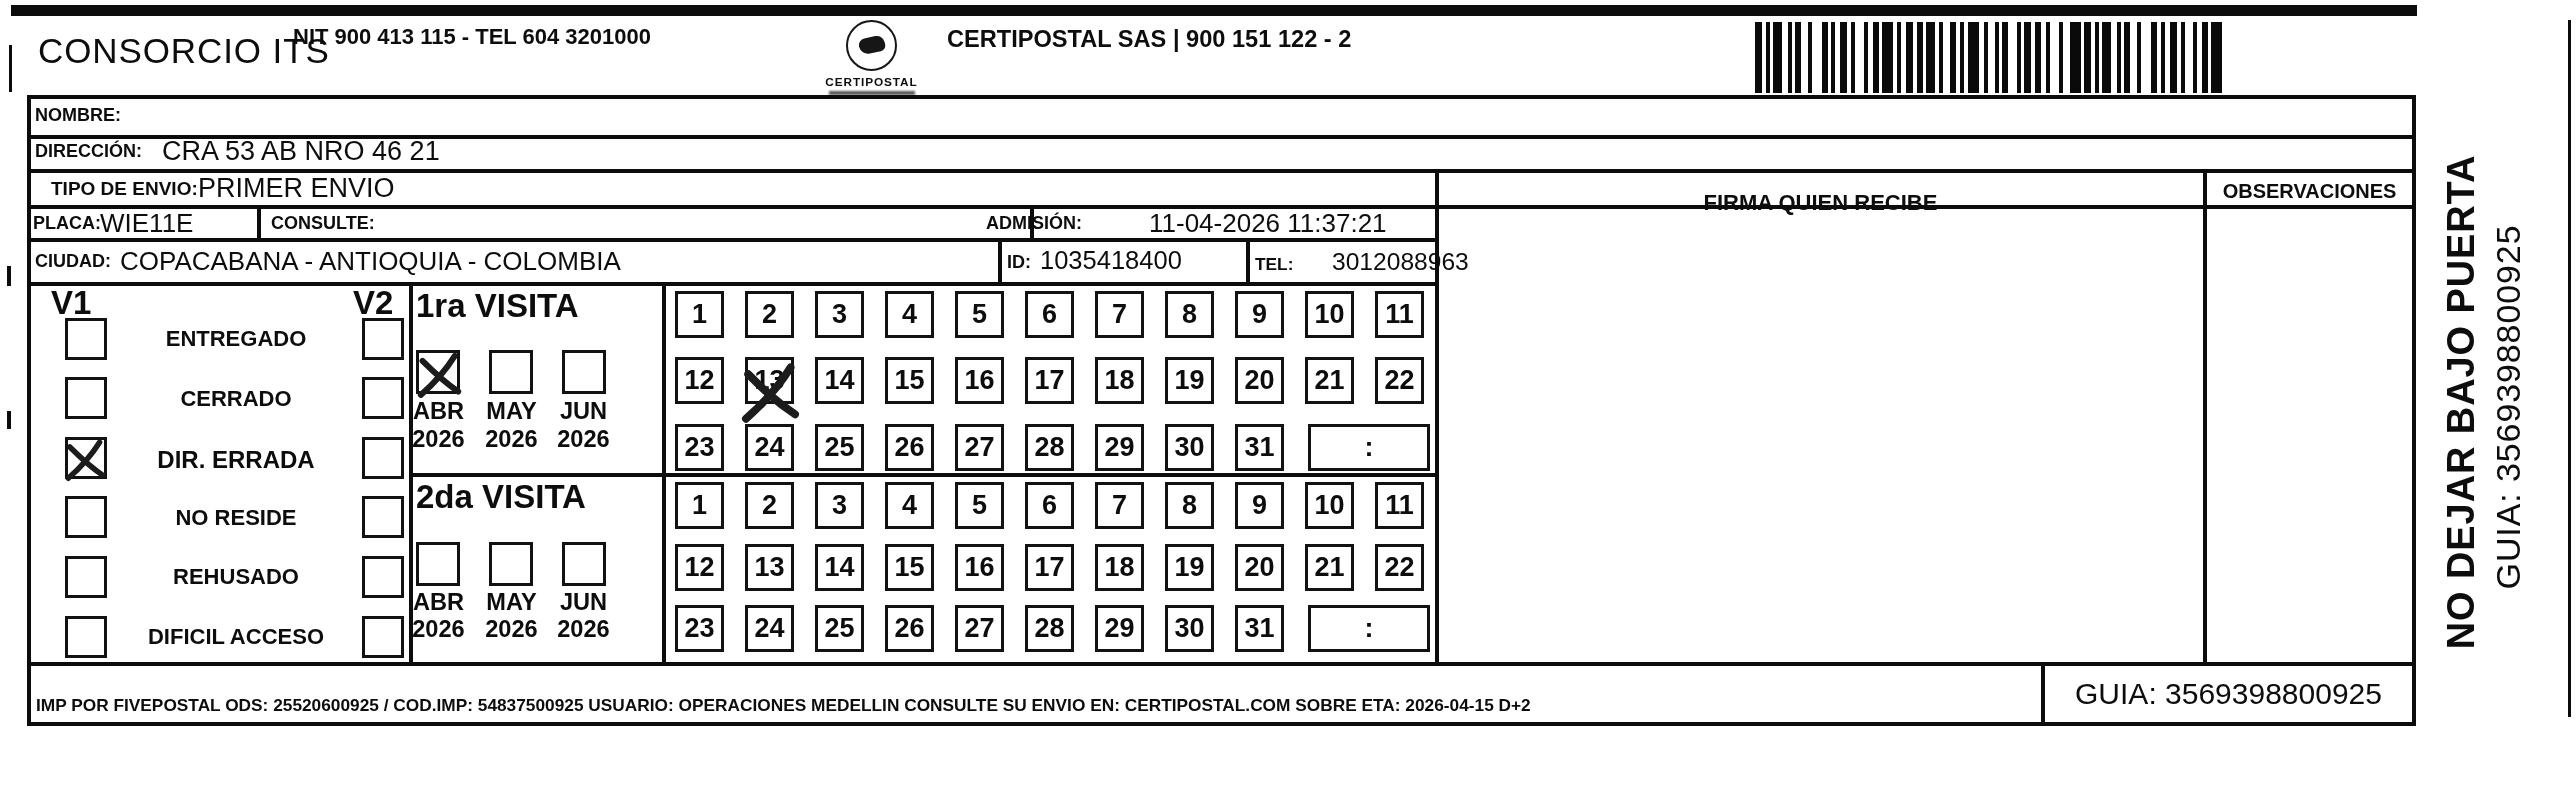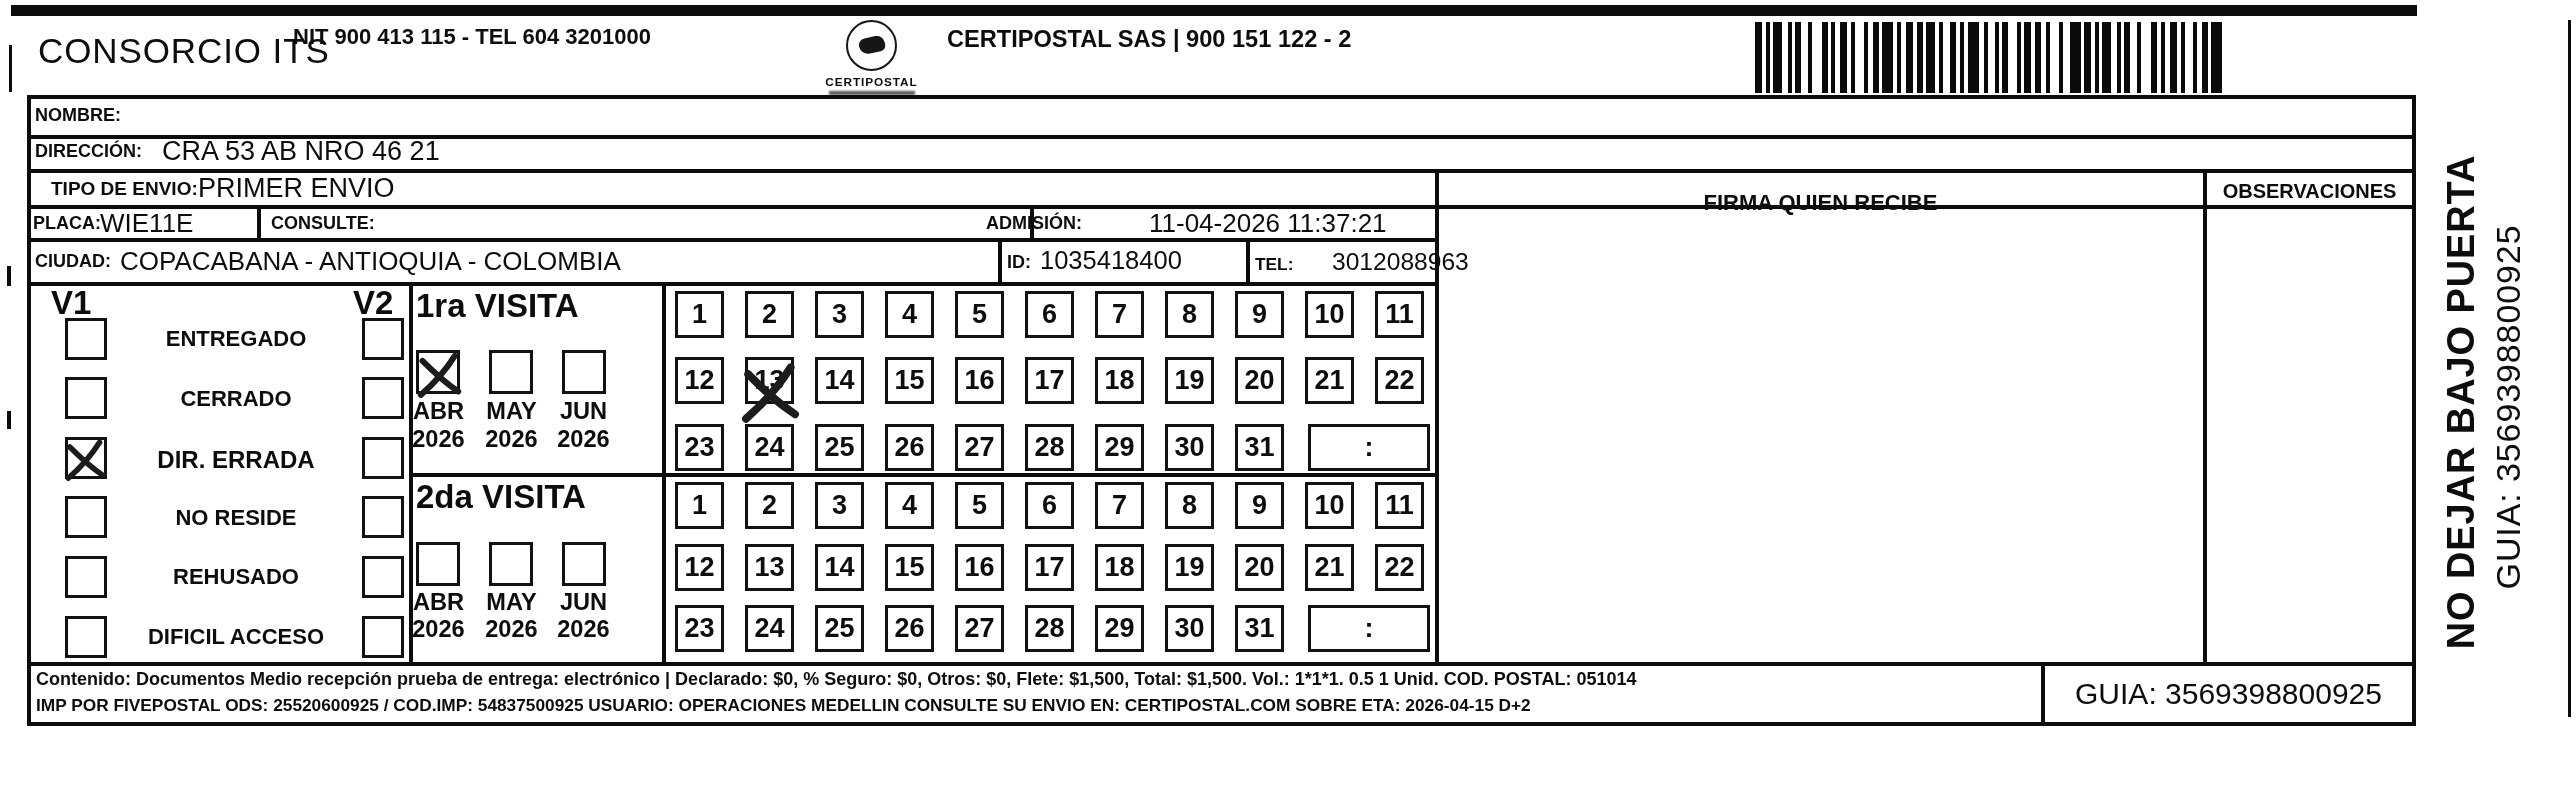--- a/index.html
+++ b/index.html
@@ -156,21 +156,20 @@
 
   <div class="lbl" style="left:416px;top:287px;font-size:33px;">1ra VISITA</div>
   <div class="lbl" style="left:416px;top:478px;font-size:33px;">2da VISITA</div>
   <div id="months-1"></div>
   <div id="months-2"></div>
   <div id="grid-1"></div>
   <div id="grid-2"></div>
 
   <div class="handwrite" style="left:1295px;top:424px;width:145px;font-size:43px;text-align:center;">8:40</div>
 
-  <div class="lbl" style="left:36px;top:669px;font-size:18px;">Contenido: Documentos Medio recepción prueba de entrega: electrónico | Declarado: $0, % Seguro: $0, Otros: $0, Flete: $1,500, Total: $1,500. Vol.: 1*1*1. 0.5  1 Unid. COD. POSTAL: 051014</div>
   <div class="lbl" style="left:36px;top:695px;font-size:17.3px;">IMP POR FIVEPOSTAL ODS: 25520600925 / COD.IMP: 54837500925 USUARIO: OPERACIONES MEDELLIN CONSULTE SU ENVIO EN: CERTIPOSTAL.COM SOBRE ETA: 2026-04-15 D+2</div>
   <div class="txt ctr" style="left:2045px;top:677px;width:367px;font-size:30px;">GUIA: 3569398800925</div>
 
   <div class="rot lbl" style="left:2461px;top:402px;font-size:38px;letter-spacing:0.9px;">NO DEJAR BAJO PUERTA</div>
   <div class="rot txt" style="left:2508px;top:407px;font-size:34px;letter-spacing:0.9px;">GUIA: 3569398800925</div>
 
 <div class="cbx" style="left: 65px; top: 318px;"></div>
     <div class="lbl ctr" style="left: 116px; top: 326px; width: 240px; font-size: 22px; position: absolute;">ENTREGADO</div>
     <div class="cbx" style="left: 362px; top: 318px;"></div>
     <div class="cbx" style="left: 65px; top: 377px;"></div>

